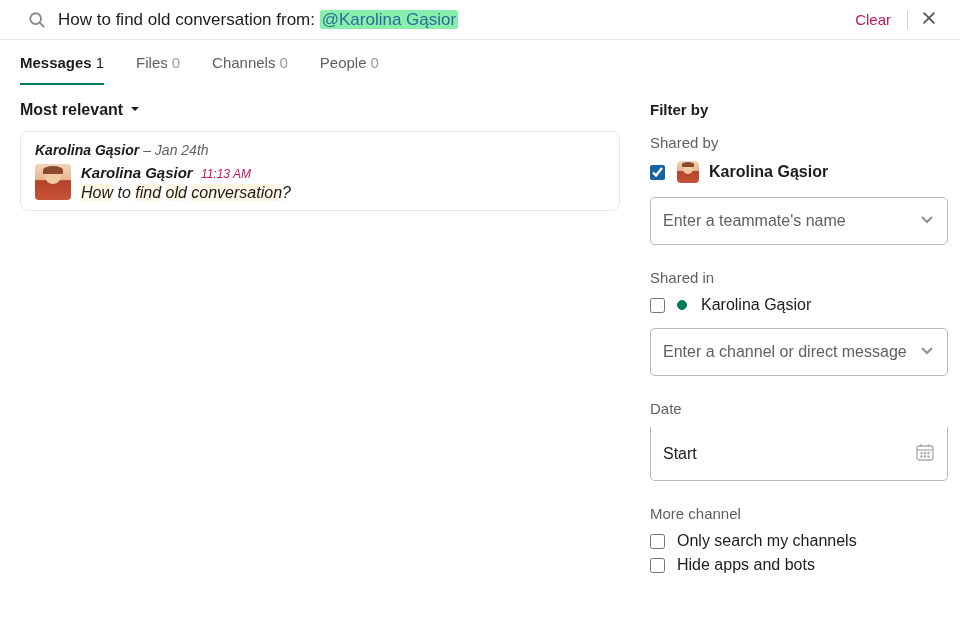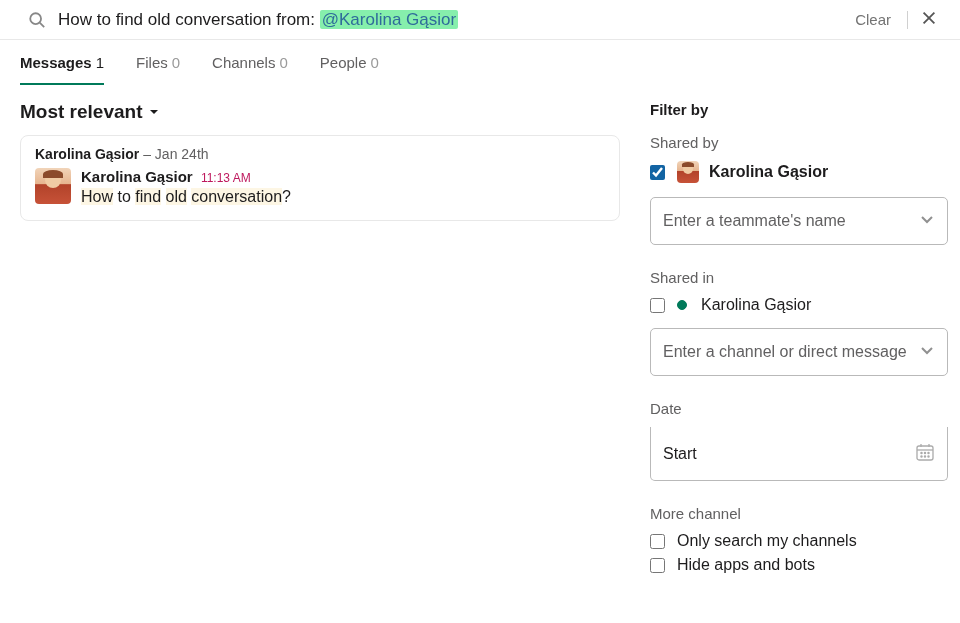--- a/index.html
+++ b/index.html
@@ -37,21 +37,21 @@
     overflow: hidden;
   }
   .search-query .mention {
     background: #86efac;
     color: #2f6b9a;
     padding: 0 2px;
     border-radius: 2px;
   }
   .clear-btn {
     font-size: 15px;
-    color: #737373;
+    color: #be185d;
     background: none;
     border: none;
     cursor: pointer;
     padding: 0 10px;
     line-height: 38px;
   }
   .search-divider {
     width: 1px; height: 18px;
     background: #d0d0d0;
     margin: 0 6px;
@@ -104,34 +104,35 @@
     max-width: 600px;
   }
   .filter-col {
     flex: 1;
     padding-left: 30px;
   }
 
   
   .sort-dropdown {
     font-weight:700;
-    font-size:19px;
+    font-size:16px;
     display:flex;
     align-items:center;
     cursor:pointer;
     margin-bottom: 12px;
     margin-left: 0;
   }
   .sort-dropdown svg { width:12px; height:12px; margin-left:6px; }
 
   
   .result-card {
     border: 1px solid #e8e8e8;
     border-radius: 8px;
-    padding: 10px 14px 14px 14px;
+    padding: 10px 14px 8px 14px;
+    font-style: italic;
   }
   .result-header {
     font-size: 14px;
     color: #616061;
     margin-bottom: 6px;
   }
   .result-header strong { color: #1d1c1d; font-weight:700; }
   .result-row {
     display:flex;
     align-items:flex-start;

